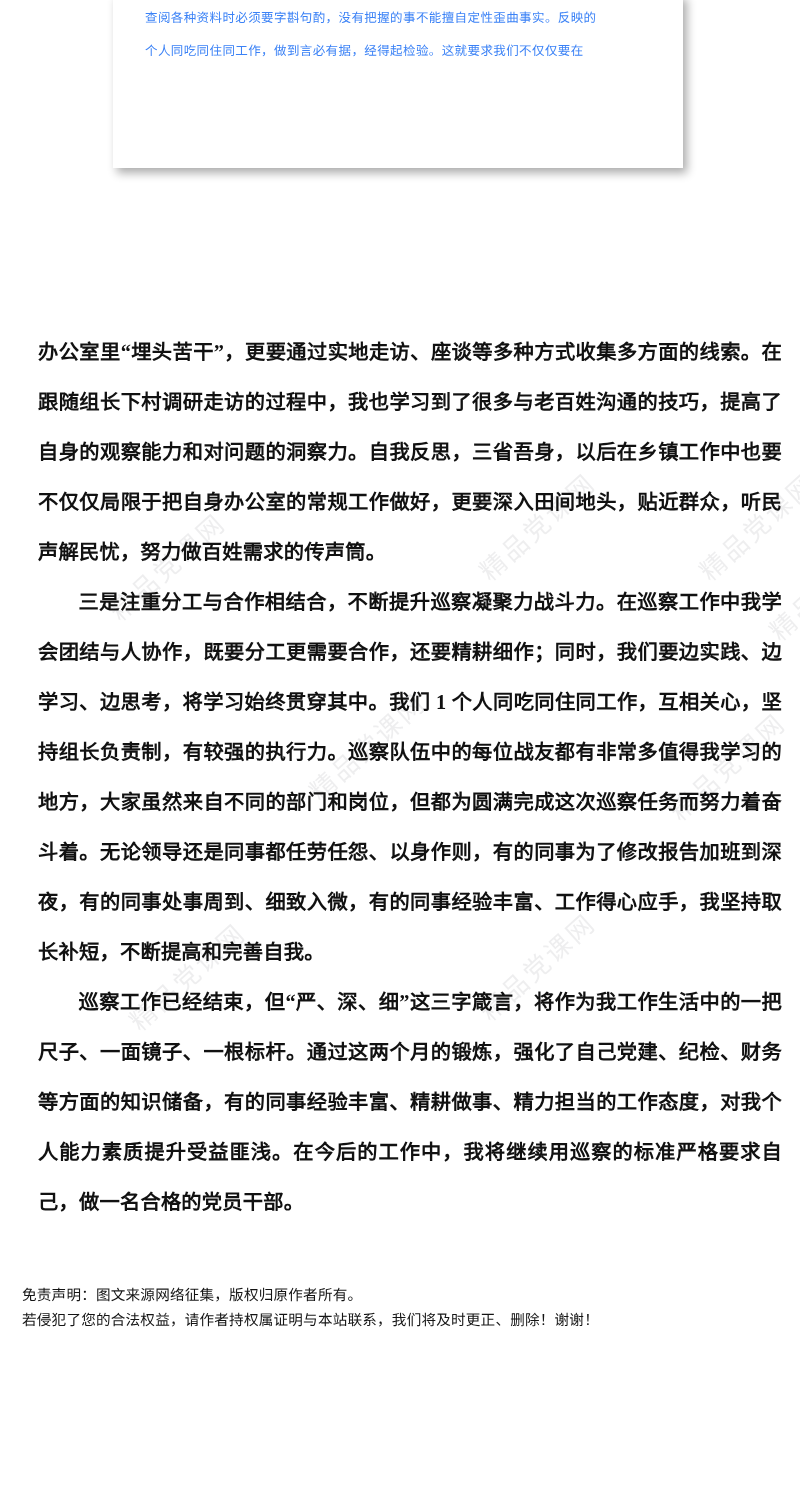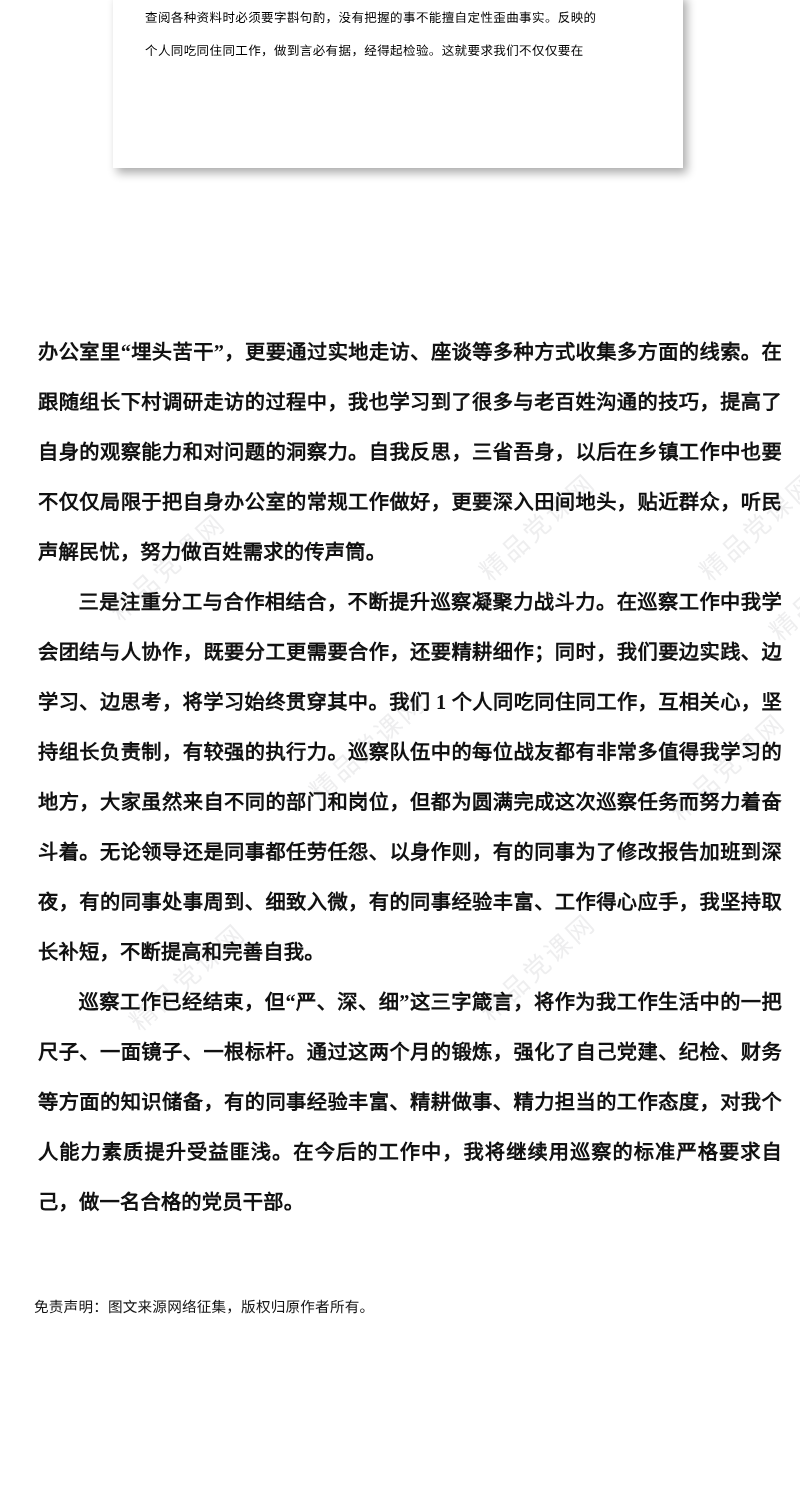--- a/index.html
+++ b/index.html
@@ -56,21 +56,21 @@
   }
   .card-inner {
     position: absolute;
     left: 32px;
     right: 22px;
     top: 8px;
   }
   .card-line {
     font-size: 12.5px;
     line-height: 33px;
-    color: #000000;
+    color: #3b82f6;
     white-space: nowrap;
     letter-spacing: 0.4px;
     font-family: "Liberation Serif", "DejaVu Serif", serif;
   }
 
   
   .body-block {
     position: absolute;
     left: 38px;
     right: 18px;
@@ -94,21 +94,21 @@
 
   
   .footer {
     position: absolute;
     left: 22px;
     right: 18px;
     top: 1283px;
     z-index: 4;
   }
   .footer-line {
-    margin: 12px;
+    margin: 0;
     font-size: 14.6px;
     line-height: 25px;
     color: #141414;
     letter-spacing: 0.2px;
     white-space: nowrap;
     font-family: "Liberation Serif", "DejaVu Serif", serif;
   }
 </style>
 </head>
 <body>
@@ -137,15 +137,16 @@
   </div>
 
   <div class="body-block">
     <p class="para">办公室里“埋头苦干”，更要通过实地走访、座谈等多种方式收集多方面的线索。在跟随组长下村调研走访的过程中，我也学习到了很多与老百姓沟通的技巧，提高了自身的观察能力和对问题的洞察力。自我反思，三省吾身，以后在乡镇工作中也要不仅仅局限于把自身办公室的常规工作做好，更要深入田间地头，贴近群众，听民声解民忧，努力做百姓需求的传声筒。</p>
     <p class="para indent">三是注重分工与合作相结合，不断提升巡察凝聚力战斗力。在巡察工作中我学会团结与人协作，既要分工更需要合作，还要精耕细作；同时，我们要边实践、边学习、边思考，将学习始终贯穿其中。我们 1 个人同吃同住同工作，互相关心，坚持组长负责制，有较强的执行力。巡察队伍中的每位战友都有非常多值得我学习的地方，大家虽然来自不同的部门和岗位，但都为圆满完成这次巡察任务而努力着奋斗着。无论领导还是同事都任劳任怨、以身作则，有的同事为了修改报告加班到深夜，有的同事处事周到、细致入微，有的同事经验丰富、工作得心应手，我坚持取长补短，不断提高和完善自我。</p>
     <p class="para indent">巡察工作已经结束，但“严、深、细”这三字箴言，将作为我工作生活中的一把尺子、一面镜子、一根标杆。通过这两个月的锻炼，强化了自己党建、纪检、财务等方面的知识储备，有的同事经验丰富、精耕做事、精力担当的工作态度，对我个人能力素质提升受益匪浅。在今后的工作中，我将继续用巡察的标准严格要求自己，做一名合格的党员干部。</p>
   </div>
 
   <div class="footer">
     <p class="footer-line">免责声明：图文来源网络征集，版权归原作者所有。</p>
+    <p class="footer-line">若侵犯了您的合法权益，请作者持权属证明与本站联系，我们将及时更正、删除！谢谢！</p>
   </div>
 
 </div>
 
 </body></html>

